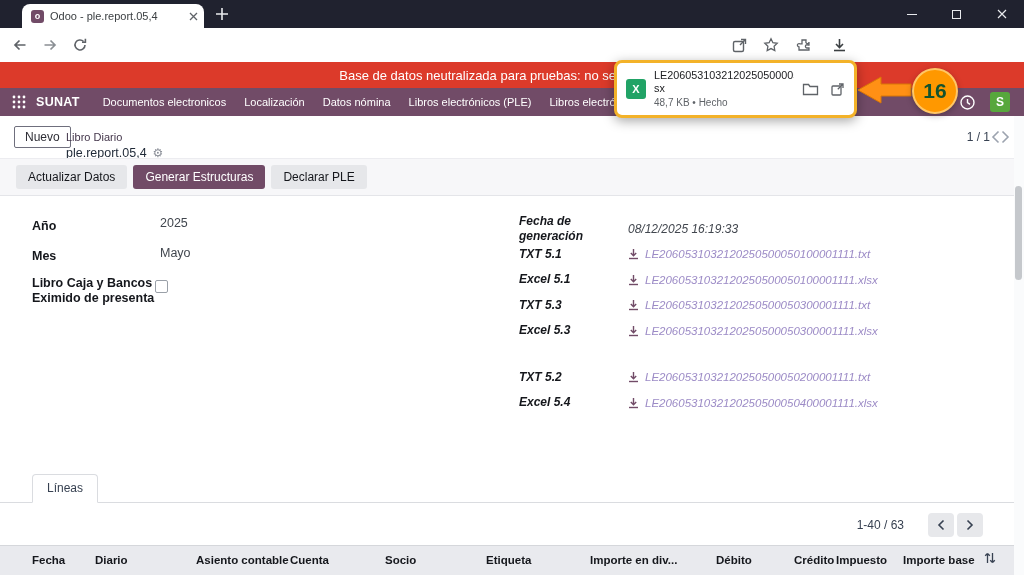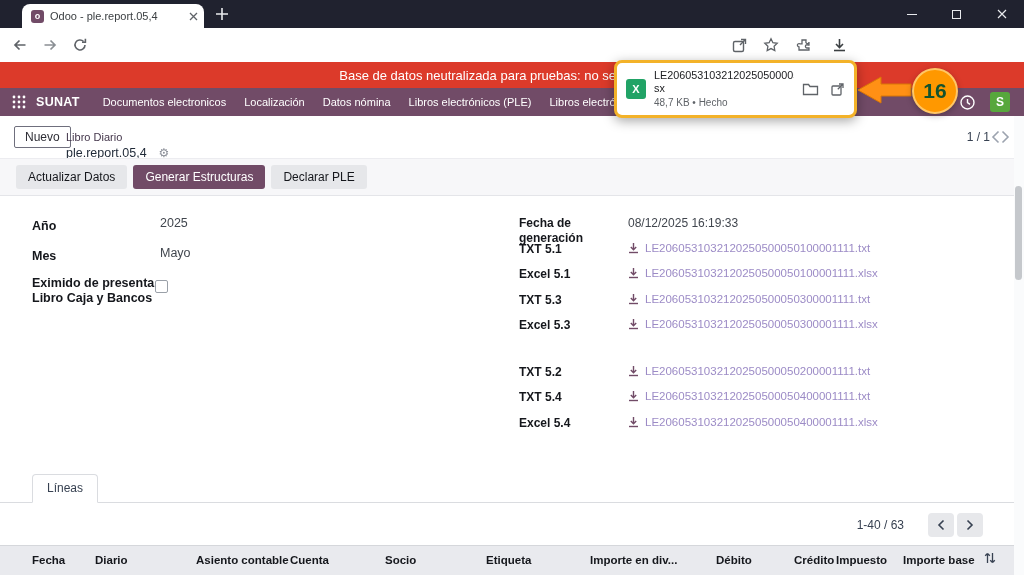--- a/index.html
+++ b/index.html
@@ -51,21 +51,21 @@
             border-radius:3px; color:#fff; font-size:12px; font-weight:bold; display:flex;
             align-items:center; justify-content:center; }
 
   
   .cpanel { position:absolute; left:0; top:116px; width:1024px; height:42px; background:#fff; }
   .btn-new { position:absolute; left:14px; top:10px; height:22px; padding:0 10px; background:#fff;
              border:1px solid #6f6f7d; border-radius:2px; font-size:12px; color:#2d2d35;
              display:flex; align-items:center; }
   .bc { position:absolute; left:66px; top:14px; line-height:14px; }
   .bc-top { font-size:11px; color:#43354a; }
-  .bc-rec { font-size:12.5px; color:#1f2937; margin-top:2px; display:flex; align-items:center; gap:12px;}
+  .bc-rec { font-size:12.5px; color:#1f2937; margin-top:2px; display:flex; align-items:center; gap:6px;}
   .gear { color:#8b8f98; font-size:12px; }
   .cp-pager { position:absolute; right:14px; top:0; height:42px; display:flex; align-items:center; gap:1px; }
   .cp-pager-txt { font-size:12px; color:#374151; }
 
   
   .astrip { position:absolute; left:0; top:158px; width:1024px; height:38px; background:#f7f7f9;
             border-top:1px solid #ececf0; border-bottom:1px solid #e4e5e9; display:flex;
             align-items:center; padding-left:16px; gap:6px; }
   .btn { height:24px; padding:0 12px; border-radius:3px; font-size:12px; display:flex; align-items:center; }
   .btn-sec { background:#e6e7ea; color:#15171c;text-align:center; }
@@ -73,21 +73,21 @@
 
   
   .form { position:absolute; left:0; top:196px; width:1014px; height:278px; background:#fff; }
   .lgroup { position:absolute; left:32px; top:20px; width:260px; }
   .lrow { position:relative; height:30px; }
   .flabel-l { font-size:12.5px; font-weight:bold; color:#15171c; line-height:15px; }
   .lval { position:absolute; left:128px; top:0; font-size:12.5px; color:#41464e; }
   .checkbox { position:absolute; left:123px; top:64px; width:13px; height:13px; border:1px solid #9aa0a8;
               border-radius:2px; background:#fff; }
   .rgroup { position:absolute; left:519px; top:20px; width:480px; }
-  .frow { display:flex; align-items:flex-start; height:25.5px; }
+  .frow { display:flex; align-items:center; height:25.5px;font-style:italic; }
   .flabel { width:109px; flex:0 0 109px; font-size:12px; font-weight:bold; color:#15171c; line-height:15px;}
   .fval { font-size:12px; color:#41464e; }
   .flink { display:flex; align-items:center; gap:6px; }
   .flink span { font-size:11.5px; color:#9C8BC6; white-space:nowrap; }
   .fspacer { height:21px; }
 
   
   .notebook { position:absolute; left:0; top:474px; width:1014px; height:29px;
               border-bottom:1px solid #dadce0; display:flex; align-items:flex-end; }
   .ntab { margin-left:32px; margin-bottom:-1px; padding:6px 14px 7px; background:#fff;
@@ -271,22 +271,22 @@
     <div class="lgroup">
       <div class="lrow">
         <span class="flabel-l">Año</span>
         <span class="lval">2025</span>
       </div>
       <div class="lrow">
         <span class="flabel-l">Mes</span>
         <span class="lval">Mayo</span>
       </div>
       <div class="lrow" style="height:auto">
+        <div class="flabel-l">Libro Caja y Bancos</div>
         <div class="flabel-l">Eximido de presenta</div>
-        <div class="flabel-l">Libro Caja y Bancos</div>
       </div>
       <div class="checkbox"></div>
     </div>
 
     <div class="rgroup">
       <div class="frow">
         <span class="flabel">Fecha de generación</span>
         <span class="fval">08/12/2025 16:19:33</span>
       </div>
       <div>
@@ -343,30 +343,20 @@
             <span class="flink">
               <svg width="11" height="12" viewBox="0 0 11 12">
                 <path d="M5.5 1v6.2M2.8 5 5.5 7.7 8.2 5" stroke="#714B67" stroke-width="1.4" fill="none"></path>
                 <path d="M1 10.5h9" stroke="#714B67" stroke-width="1.4"></path>
               </svg>
               <span>LE2060531032120250500050200001111.txt</span>
             </span>
           </div>
 
 
-          <div class="frow">
-            <span class="flabel">TXT 5.4</span>
-            <span class="flink">
-              <svg width="11" height="12" viewBox="0 0 11 12">
-                <path d="M5.5 1v6.2M2.8 5 5.5 7.7 8.2 5" stroke="#714B67" stroke-width="1.4" fill="none"></path>
-                <path d="M1 10.5h9" stroke="#714B67" stroke-width="1.4"></path>
-              </svg>
-              <span>LE2060531032120250500050400001111.txt</span>
-            </span>
-          </div>
 
           <div class="frow">
             <span class="flabel">Excel 5.4</span>
             <span class="flink">
               <svg width="11" height="12" viewBox="0 0 11 12">
                 <path d="M5.5 1v6.2M2.8 5 5.5 7.7 8.2 5" stroke="#714B67" stroke-width="1.4" fill="none"></path>
                 <path d="M1 10.5h9" stroke="#714B67" stroke-width="1.4"></path>
               </svg>
               <span>LE2060531032120250500050400001111.xlsx</span>
             </span>

